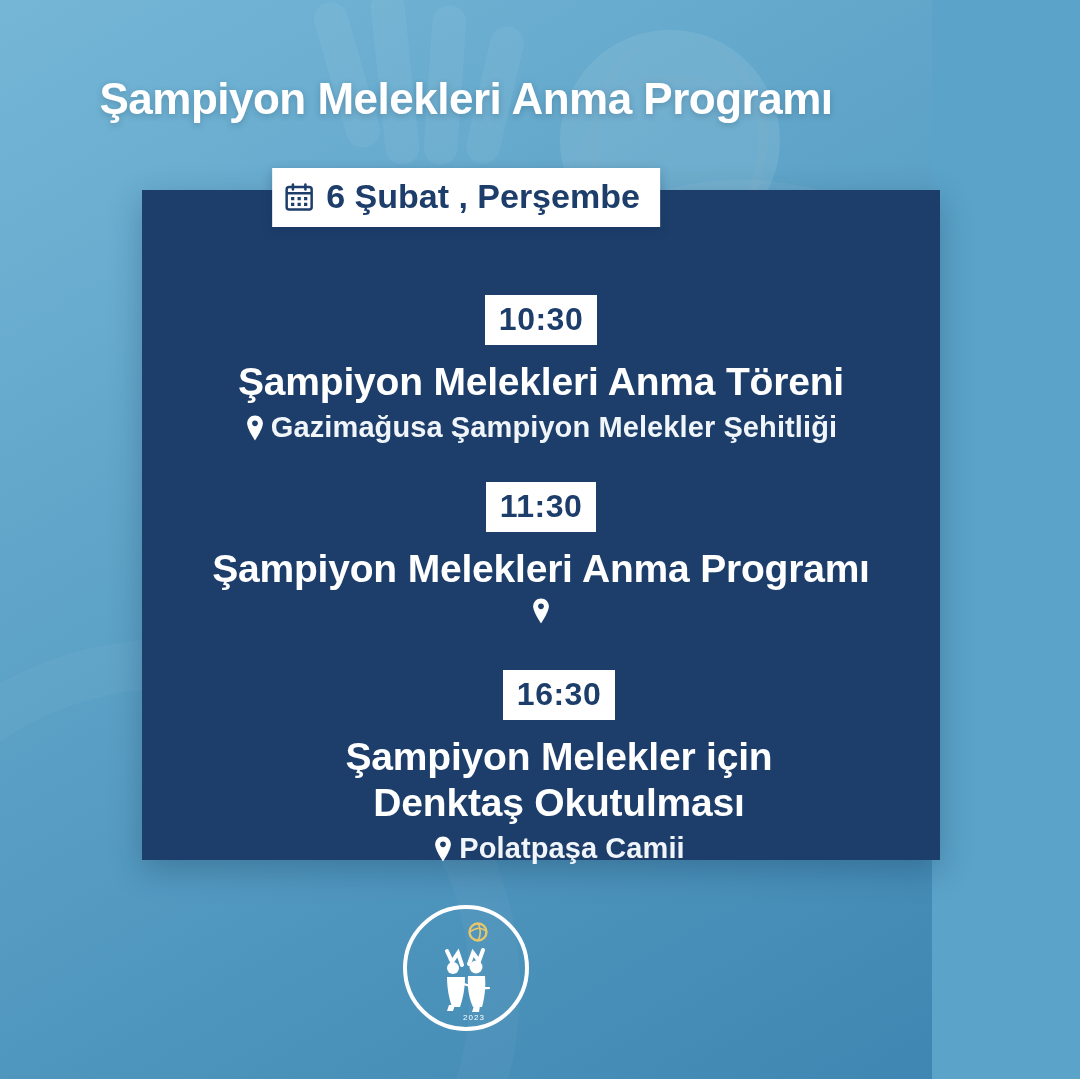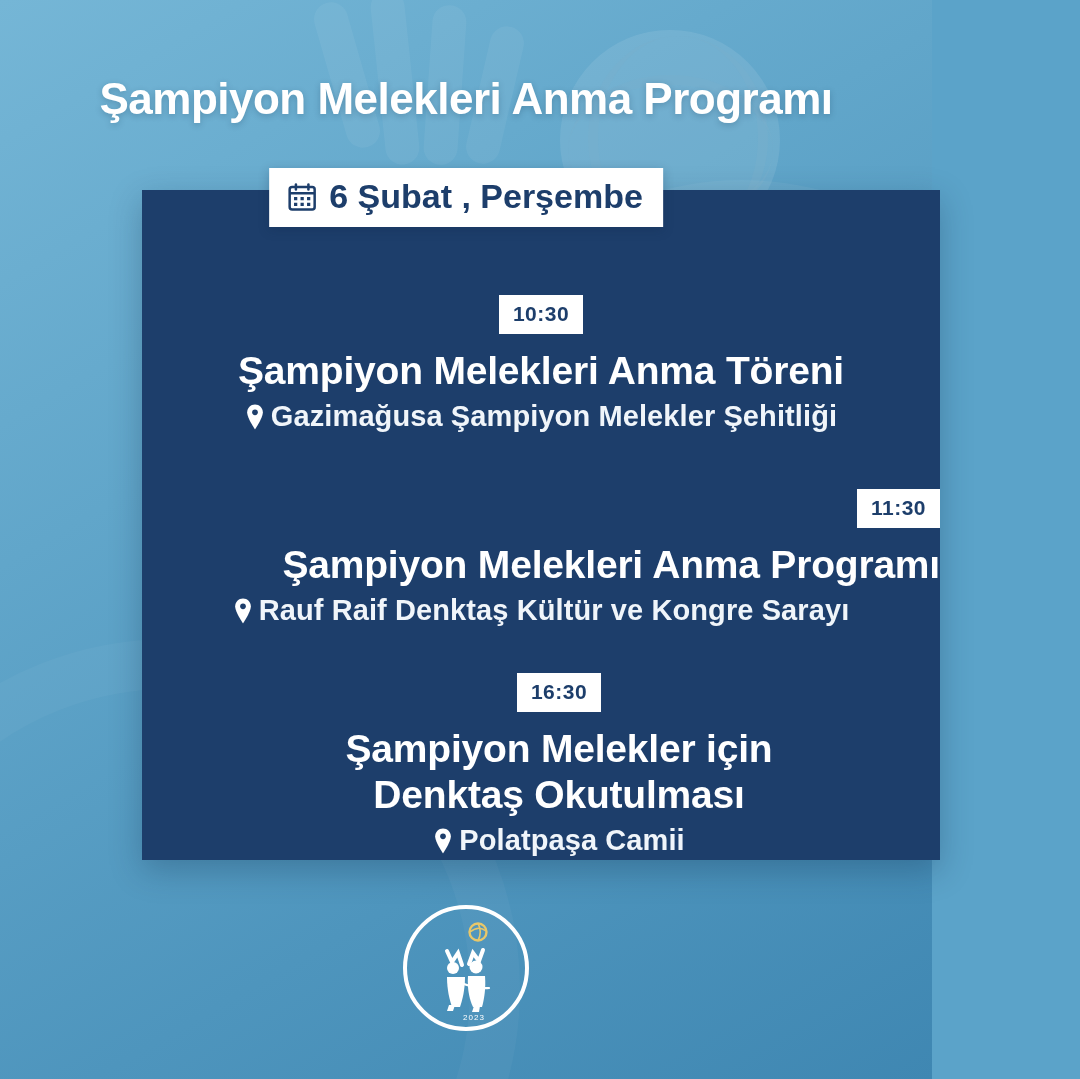--- a/index.html
+++ b/index.html
@@ -123,21 +123,21 @@
 
   .date-chip {
     position: absolute;
     top: 168px;
     left: 50%;
     transform: translateX(-50%);
     background: #ffffff;
     color: #1d3e6b;
     font-size: 34px;
     font-weight: bold;
-    padding: 9px 20px 11px 18px;
+    padding: 9px 20px 11px 12px;
     display: flex;
     align-items: center;
     gap: 12px;
     box-shadow: 0 3px 10px rgba(15,40,70,0.25);
     white-space: nowrap;
   }
 
   .cal-icon {
     width: 30px;
     height: 30px;
@@ -156,21 +156,21 @@
     color: #ffffff;
   }
 
   .event { margin-bottom: 34px; }
   .event:last-child { margin-bottom: 0; padding-left: 36px; }
 
   .time {
     display: inline-block;
     background: #ffffff;
     color: #1d3e6b;
-    font-size: 21px;
+    font-size: 32px;
     font-weight: bold;
     line-height: 1;
     padding: 8px 14px 10px;
     margin-bottom: 14px;
     letter-spacing: 0.5px;
   }
 
   .ev-title {
     font-size: 39px;
     font-weight: bold;
@@ -272,31 +272,30 @@
         <span class="pin-icon">
           <svg viewBox="0 0 24 30" width="20" height="26">
             <path d="M12 0C6.8 0 2.6 4.2 2.6 9.4c0 7 9.4 20.6 9.4 20.6s9.4-13.6 9.4-20.6C21.4 4.2 17.2 0 12 0z" fill="#ffffff"></path>
             <circle cx="12" cy="9.4" r="3.4" fill="#1d3e6b"></circle>
           </svg>
         </span>
         <span>Gazimağusa Şampiyon Melekler Şehitliği</span>
       </div>
     </div>
 
-    <div class="event" style="margin-top:56px;text-align:right;">
+    <div class="event" style="margin-top:38px;">
       <div class="time">11:30</div>
       <div class="ev-title">Şampiyon Melekleri Anma Programı</div>
       <div class="ev-place">
         <span class="pin-icon">
           <svg viewBox="0 0 24 30" width="20" height="26">
             <path d="M12 0C6.8 0 2.6 4.2 2.6 9.4c0 7 9.4 20.6 9.4 20.6s9.4-13.6 9.4-20.6C21.4 4.2 17.2 0 12 0z" fill="#ffffff"></path>
             <circle cx="12" cy="9.4" r="3.4" fill="#1d3e6b"></circle>
           </svg>
         </span>
-        <span>Rauf Raif Denktaş Kültür ve Kongre Sarayı</span>
       </div>
     </div>
 
     <div class="event" style="margin-top:46px;">
       <div class="time">16:30</div>
       <div class="ev-title" style="max-width:560px;margin-left:auto;margin-right:auto;">Şampiyon Melekler için Denktaş Okutulması</div>
       <div class="ev-place">
         <span class="pin-icon">
           <svg viewBox="0 0 24 30" width="20" height="26">
             <path d="M12 0C6.8 0 2.6 4.2 2.6 9.4c0 7 9.4 20.6 9.4 20.6s9.4-13.6 9.4-20.6C21.4 4.2 17.2 0 12 0z" fill="#ffffff"></path>

